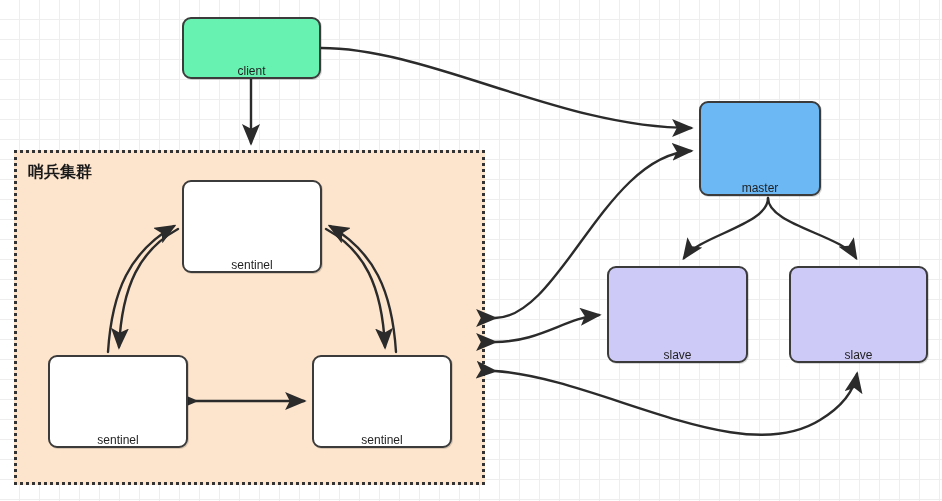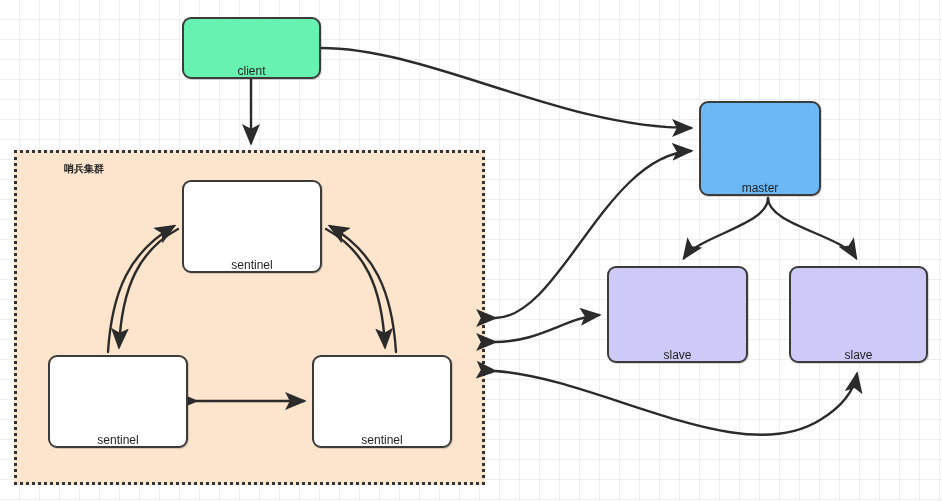--- a/index.html
+++ b/index.html
@@ -32,24 +32,23 @@
   }
   .group-box {
     position: absolute;
     box-sizing: border-box;
     border: 3px dotted #333333;
     background: #fde5cd;
   }
   .group-label {
     position: absolute;
     font-weight: bold;
-    font-size: 10px;
+    font-size: 16px;
     color: #1a1a1a;
     white-space: nowrap;
-    margin-left: 36px;
   }
   .node {
     position: absolute;
     box-sizing: border-box;
     border: 2px solid #3b3b3b;
     border-radius: 9px;
     display: flex;
     align-items: flex-end;
     justify-content: center;
     font-size: 12px;

